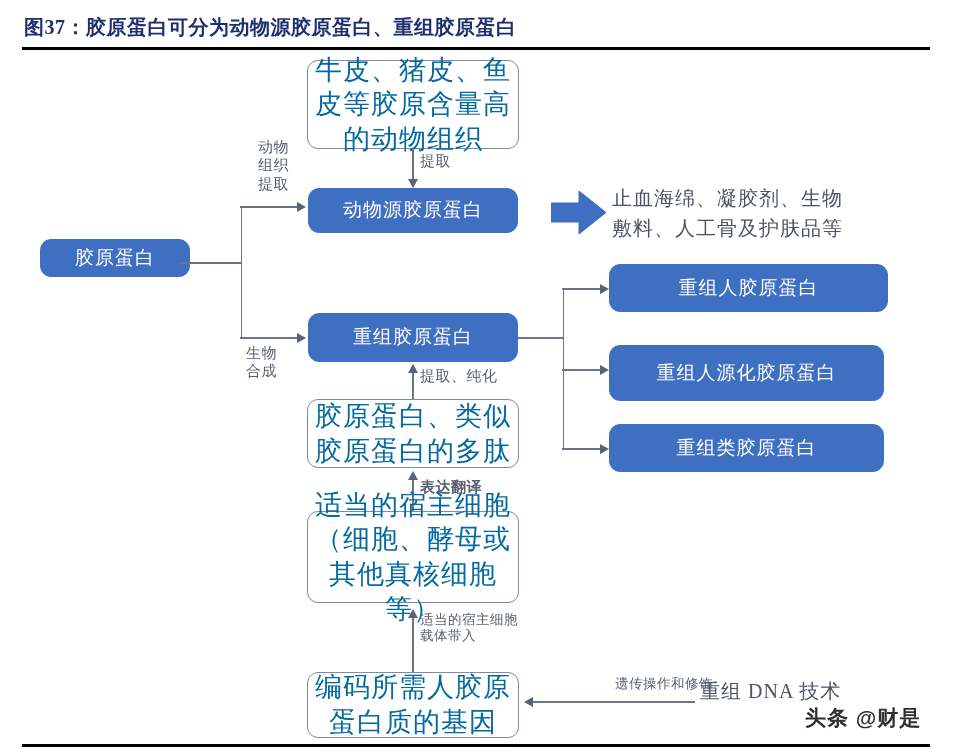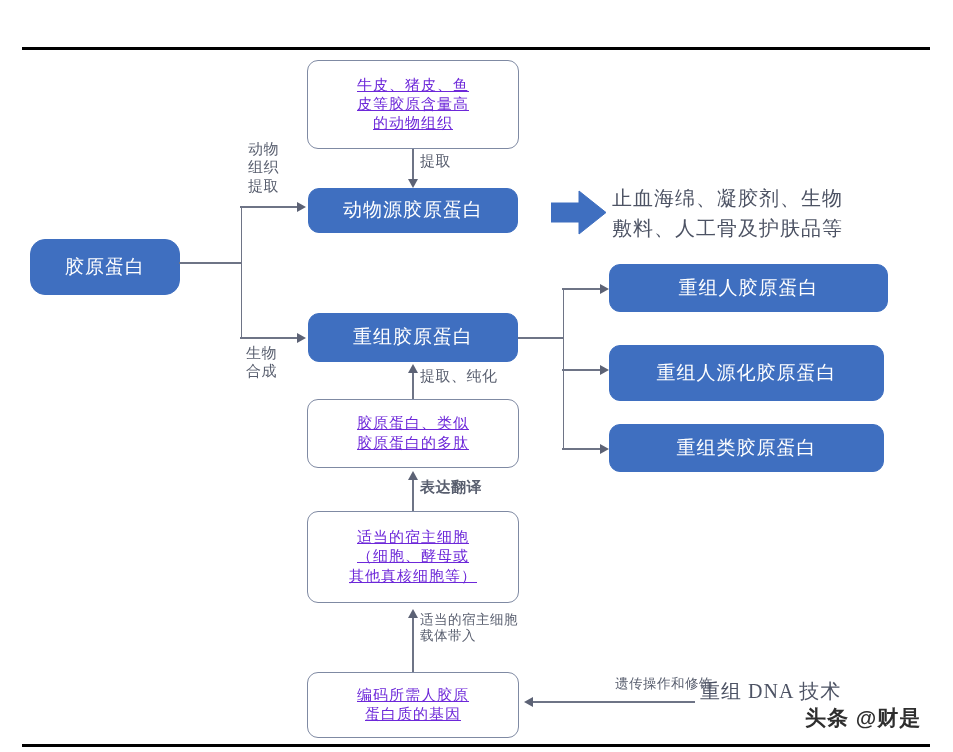--- a/index.html
+++ b/index.html
@@ -61,24 +61,23 @@
   .node.filled {
     background: #3F6FC0;
     border: 1px solid #3F6FC0;
     color: #ffffff;
     font-size: 19px;
     letter-spacing: 1px;
   }
   .node.outline {
     background: #ffffff;
     border: 1.4px solid #7f8aa3;
-    color: #6d28d9;
-    font-size: 15px;
-    letter-spacing: 1px;
-    text-decoration: underline;
+    color: #0369a1;
+    font-size: 27px;
+    letter-spacing: 1px;
   }
 
   
   .hline, .vline {
     position: absolute;
     background: #6e7486;
   }
   .hline { height: 1.6px; }
   .vline { width: 1.6px; }
 
@@ -163,20 +162,21 @@
     color: #2e2e2e;
     letter-spacing: 1px;
     white-space: nowrap;
   }
 </style>
 </head>
 <body>
 
 <div id="page">
 
+  <div id="title">图37：胶原蛋白可分为动物源胶原蛋白、重组胶原蛋白</div>
   <div id="title-rule"></div>
   <div id="bottom-rule"></div>
 
   <div class="node outline" style="left:307px; top:60px; width:212px; height:89px;">
     <span class="txt" style="white-space: pre-line;">牛皮、猪皮、鱼
 皮等胶原含量高
 的动物组织</span>
   </div>
 
   <div class="vline" style="left:412px; top:149px; height:32px;"></div>
@@ -187,30 +187,30 @@
     <span class="txt" style="white-space: pre-line;">动物源胶原蛋白</span>
   </div>
 
   <svg id="block-arrow" viewBox="0 0 56 47">
     <polygon points="0,14 28,14 28,2 55,23.5 28,45 28,33 0,33" fill="#3F6FC0" stroke="#3F6FC0" stroke-width="1"></polygon>
   </svg>
 
   <div id="output-text" style="white-space:pre-line;">止血海绵、凝胶剂、生物
 敷料、人工骨及护肤品等</div>
 
-  <div class="node filled" style="left:30px; top:239px; width:150px; height:56px;border-radius:15px;">
+  <div class="node filled" style="left:40px; top:239px; width:150px; height:38px;">
     <span class="txt" style="white-space: pre-line;">胶原蛋白</span>
   </div>
 
   <div class="hline" style="left:179px; top:262px; width:63px;"></div>
   <div class="vline" style="left:240.5px; top:206px; height:132px;"></div>
 
   <div class="hline" style="left:240px; top:206px; width:58px;"></div>
   <div class="arrowhead arrow-right" style="left:297px; top:201.5px;"></div>
-  <div class="elabel" style="left: 248px; top: 140px; width: 40px; white-space: pre-line;">动物
+  <div class="elabel" style="left: 258px; top: 140px; width: 40px; white-space: pre-line; font-family: Liberation Mono, monospace;">动物
 组织
 提取</div>
 
   <div class="hline" style="left:240px; top:337px; width:58px;"></div>
   <div class="arrowhead arrow-right" style="left:297px; top:332.5px;"></div>
   <div class="elabel" style="left: 246px; top: 344px; width: 40px; white-space: pre-line;">生物
 合成</div>
 
   <div class="node filled" style="left:308px; top:313px; width:210px; height:49px;">
     <span class="txt" style="white-space: pre-line;">重组胶原蛋白</span>

